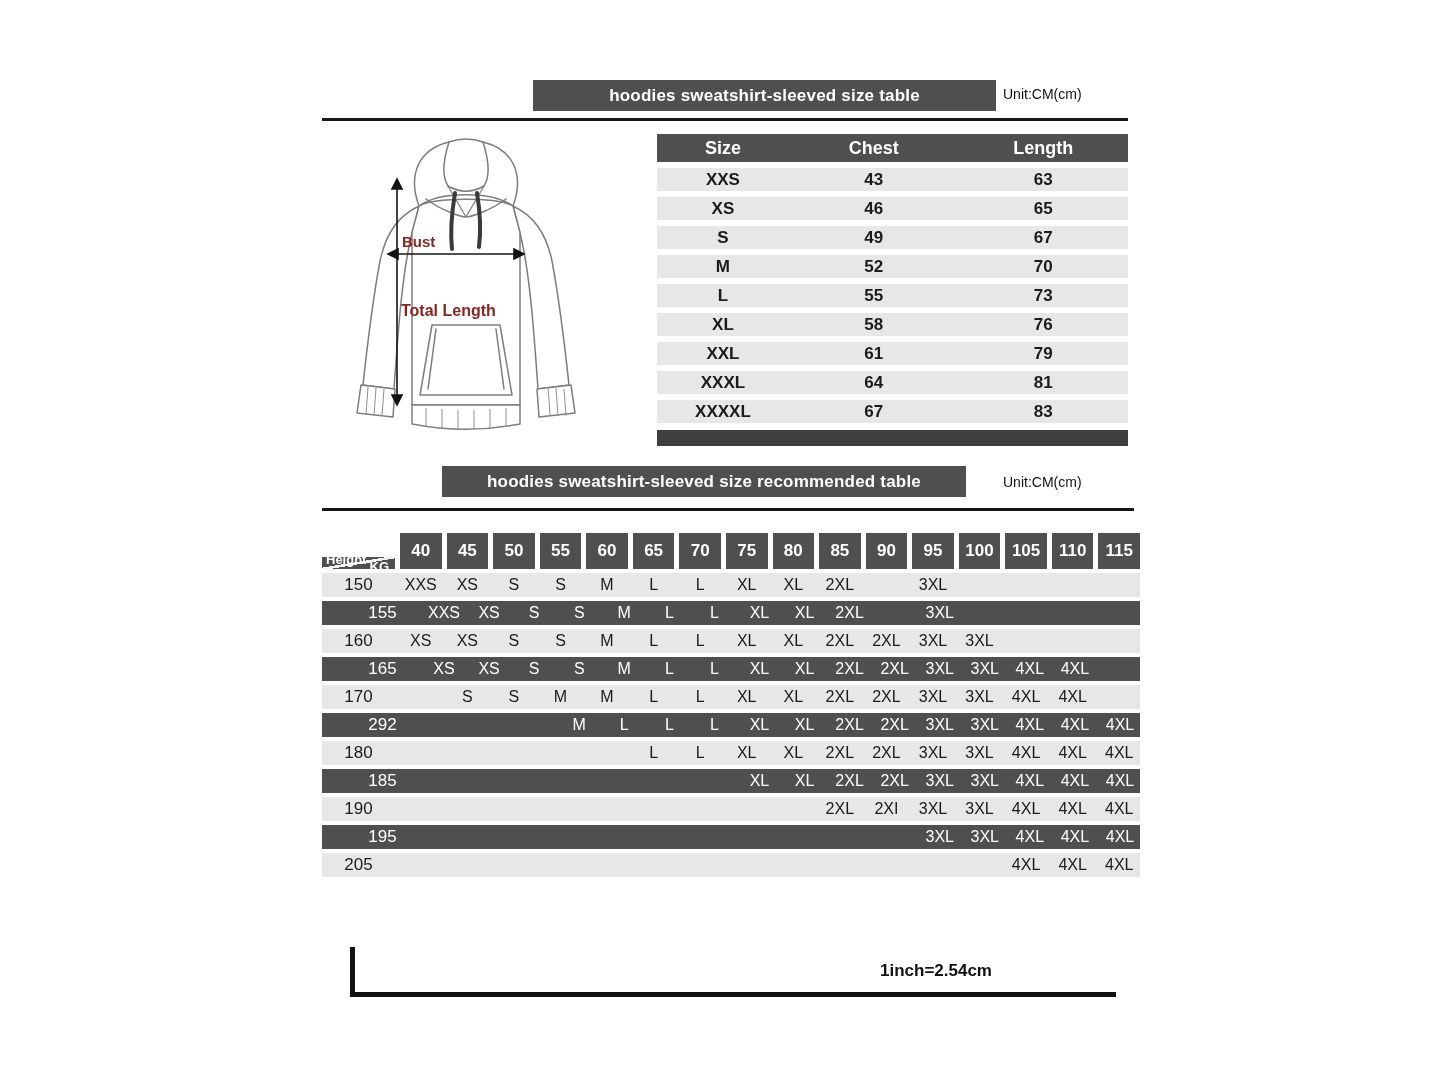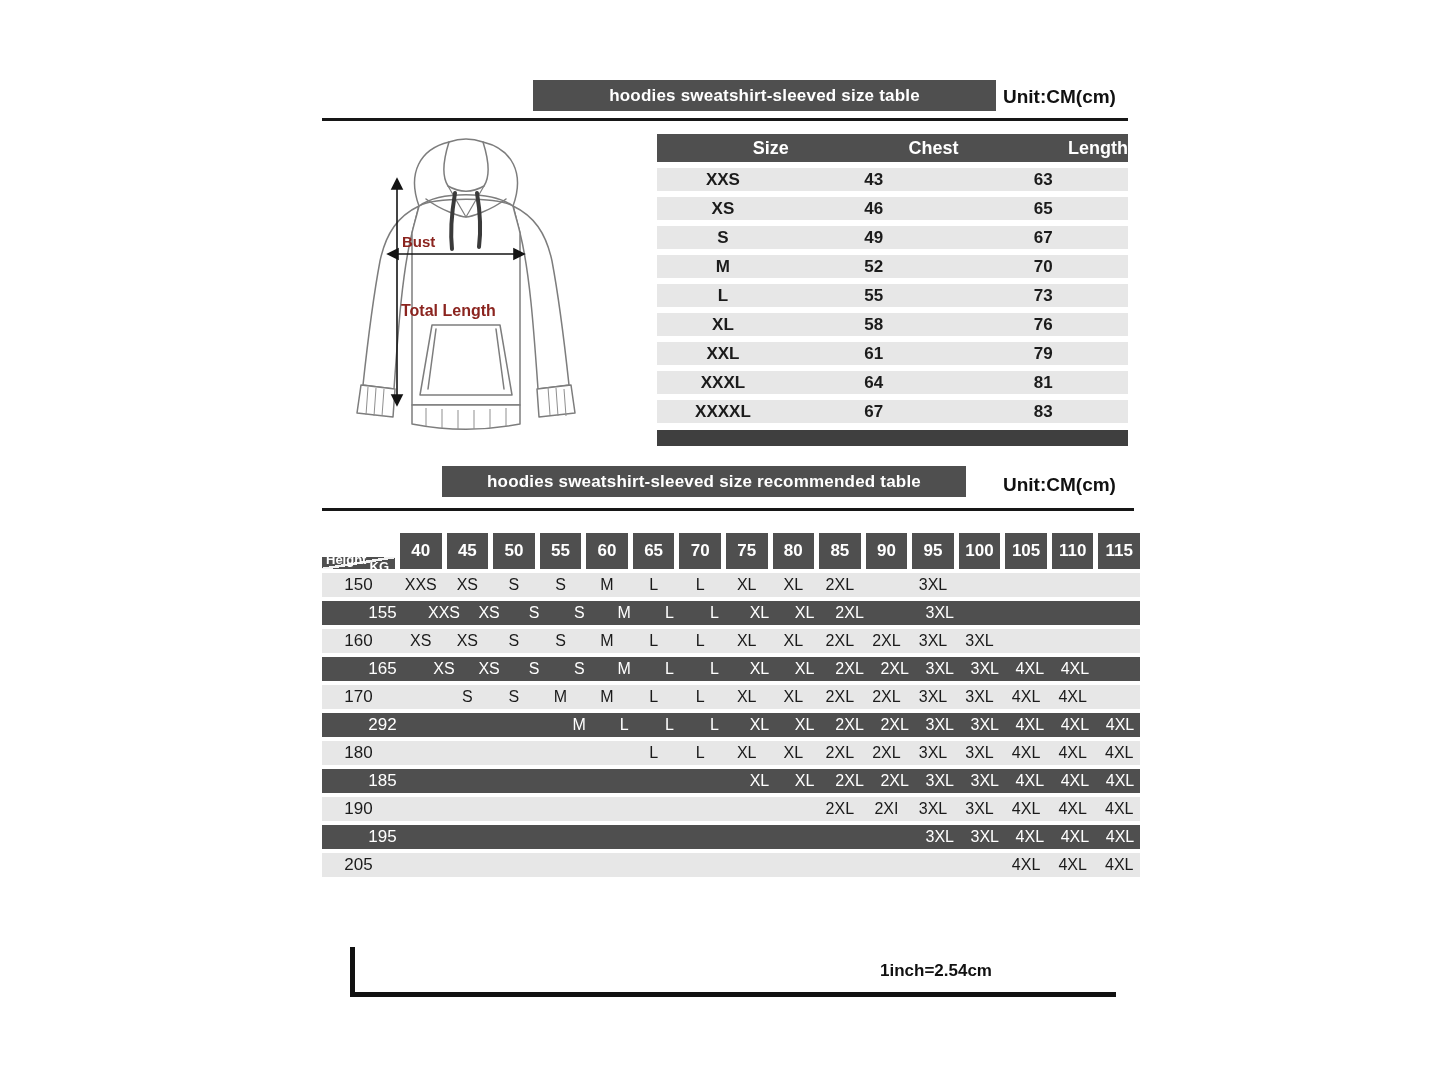--- a/index.html
+++ b/index.html
@@ -5,32 +5,32 @@
   * { margin:0; padding:0; box-sizing:border-box; }
   html,body { background:#fff; }
   body { font-family:"Liberation Sans","DejaVu Sans",sans-serif; }
   .canvas { position:relative; width:1445px; height:1071px; background:#fff; overflow:hidden; }
 
   .title-bar { position:absolute; background:var(--dark); color:#fff; font-weight:bold;
                display:flex; align-items:center; justify-content:center; font-size:17px; letter-spacing:.2px; }
   #title1 { left:520px; top:80px;  width:463px; height:31px;margin-left:13px; }
   #title2 { left:442px; top:466px; width:524px; height:31px; }
 
-  .unit { position:absolute; font-weight:bold; font-size:19px; color:#111; }
+  .unit { position:absolute; font-weight:normal; font-size:14px; color:#111; }
   #unit1 { left:1003px; top:86px; }
   #unit2 { left:1003px; top:474px; }
 
   .rule { position:absolute; background:#171717; height:3px; }
   #rule1 { left:322px; top:118px; width:806px; }
   #rule2 { left:322px; top:508px; width:812px; }
 
   
   #size-table { position:absolute; left:657px; top:134px; width:471px; }
   .st-header { display:grid; grid-template-columns:28% 36% 36%; background:var(--dark); height:28px;
-               color:#fff; font-weight:bold; font-size:18px; align-items:center; text-align:right; }
+               color:#fff; font-weight:bold; font-size:18px; align-items:center; text-align:center; }
   .st-row { display:grid; grid-template-columns:28% 36% 36%; background:var(--light-row); height:23px;
             margin-top:6px; color:#1b1b1b; font-weight:bold; font-size:17px; align-items:center; text-align:center; }
   .st-footerbar { height:16px; margin-top:7px; background:#3f3f3f; }
 
   
   #matrix { position:absolute; left:322px; top:533px; width:818px; }
   .mx-header { display:flex; gap:5px; height:36px; }
   .mx-corner { flex:0 0 73px; background-color:var(--dark); position:relative;
                background-image:linear-gradient(to bottom right,
                  transparent calc(50% - 1.3px), #f2f2f2 calc(50% - 1.3px),

